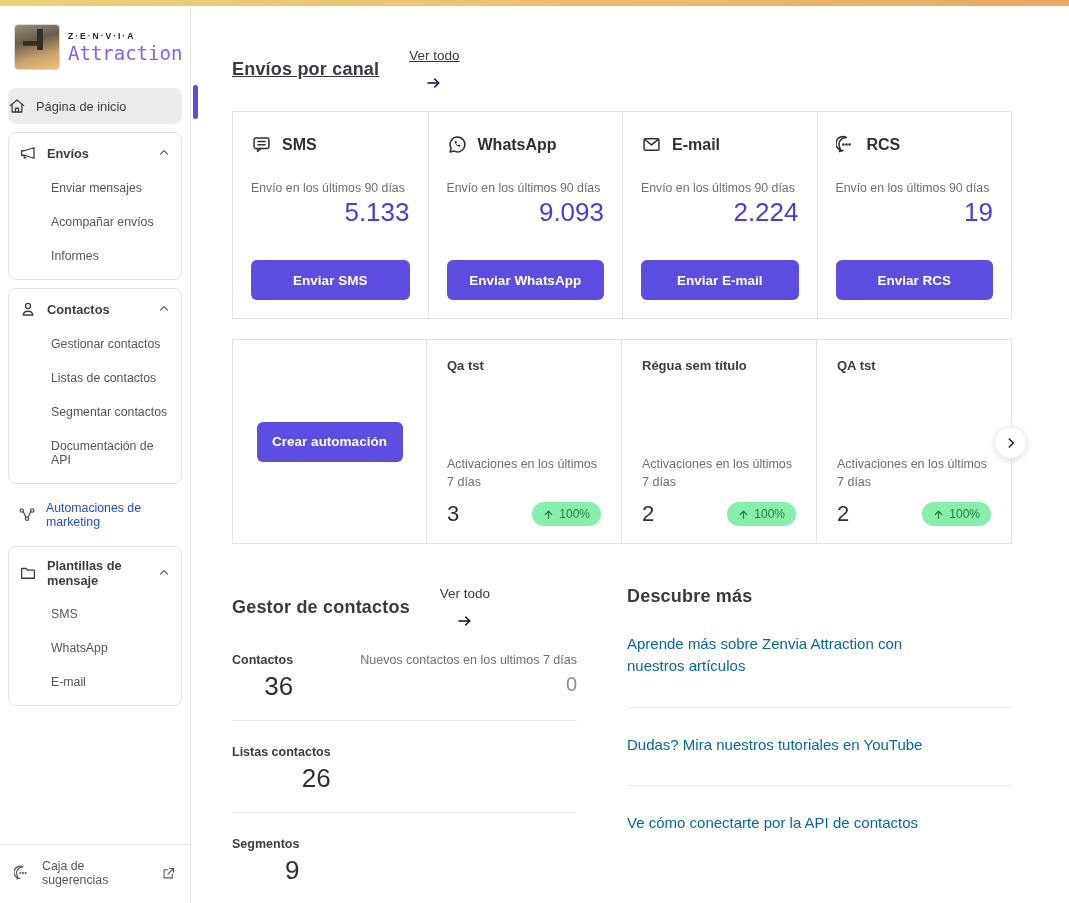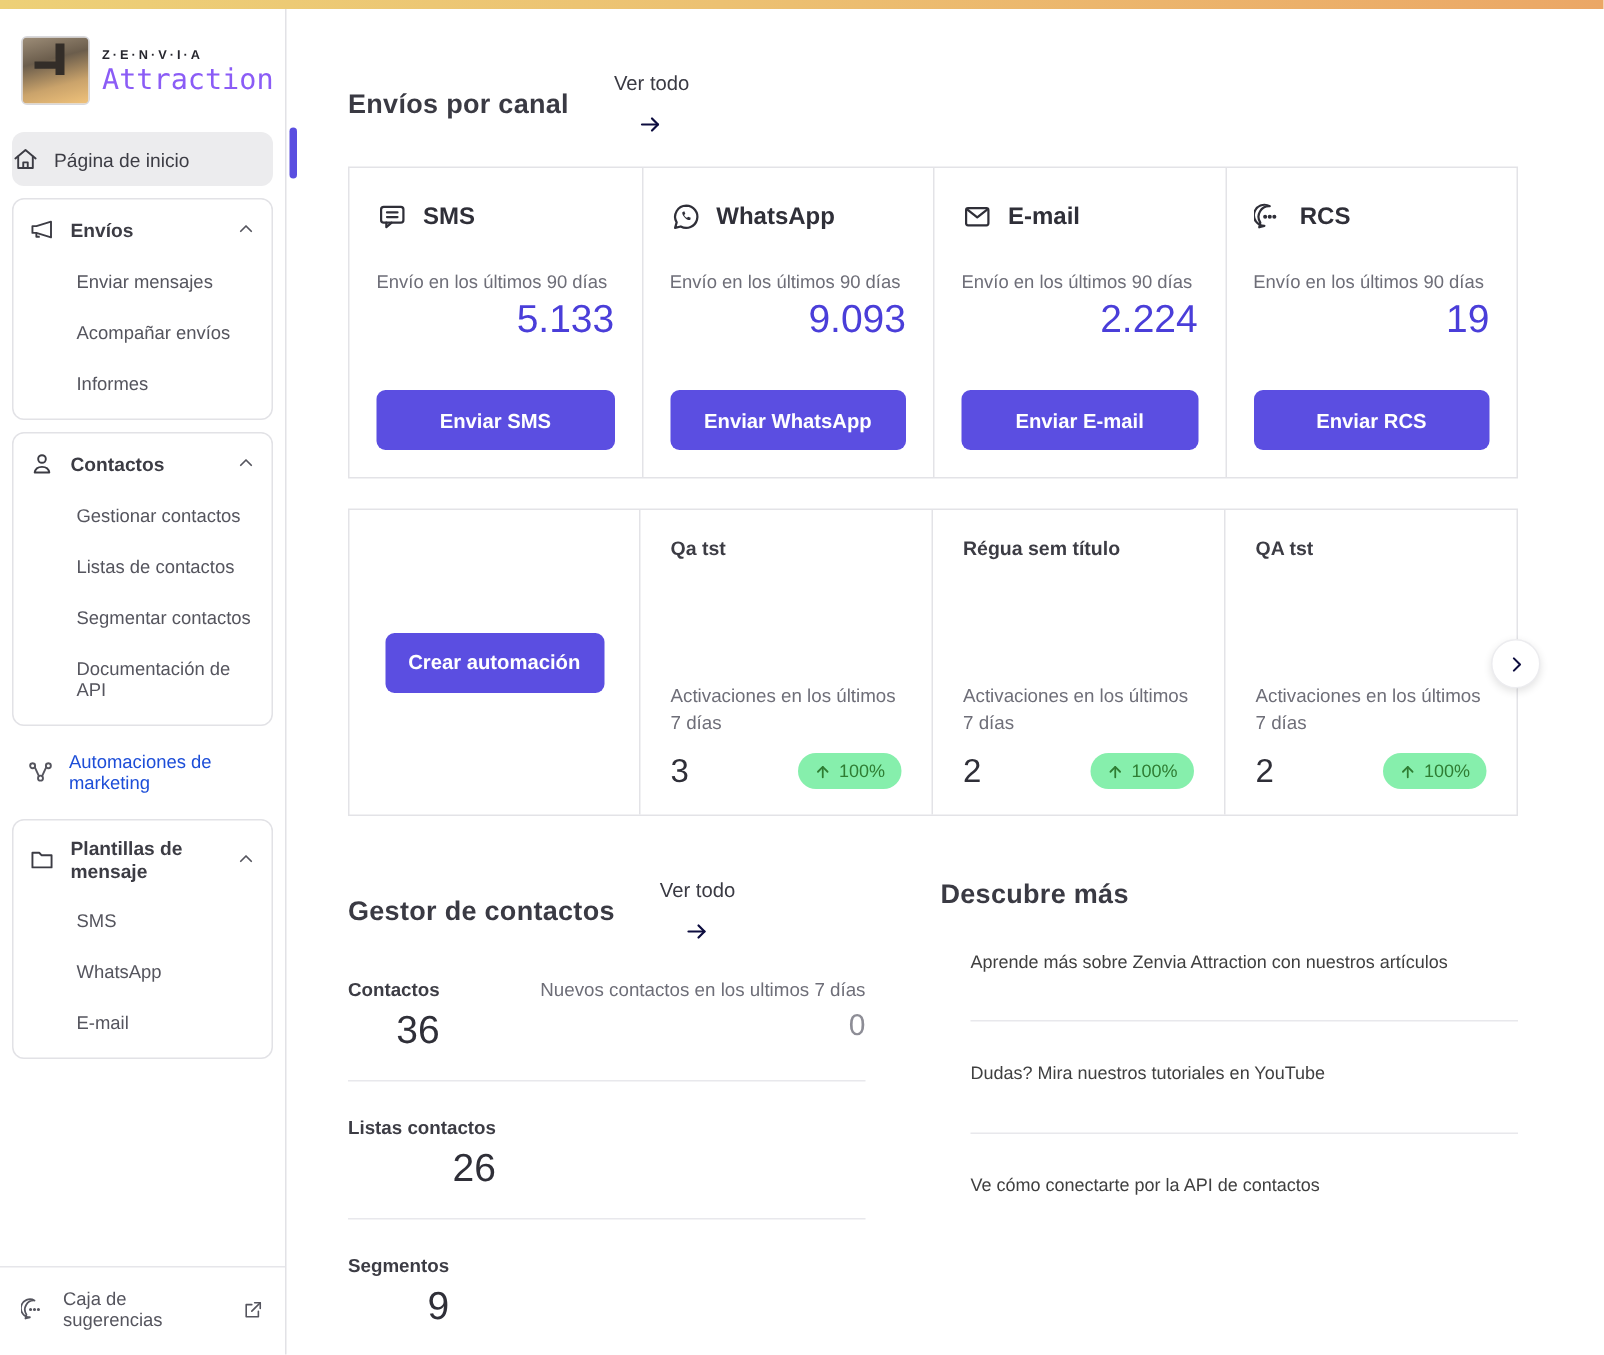--- a/index.html
+++ b/index.html
@@ -45,21 +45,21 @@
 
   .icon { display:inline-flex; flex:0 0 auto; }
 
   
   .main { position:absolute; left:191px; top:6px; width:878px; height:897px; padding:0 57px 0 41px; }
 
   .sec-head { display:flex; align-items:center; gap:30px; }
   .sec-title { font-size:18px; font-weight:600; color:#3a3a43; letter-spacing:.2px; }
   .see-all { display:flex; align-items:center; gap:12px; font-size:13.5px; color:#3a3a43; cursor:pointer;flex-direction:column; }
 
-  .h1 { margin-top:42px; }
+  .h1 { margin-top:42px;text-decoration:underline; }
   .card-row { margin-top:20px; border:1px solid #e3e3e7; background:#fff; display:flex; }
   .card-row .col { width:195px; position:relative; }
   .card-row .col + .col { border-left:1px solid #e3e3e7; }
 
   
   .chan-row { height:208px; }
   .chan-col { padding:22px 18px 18px 18px; display:flex; flex-direction:column; }
   .chan-name { display:flex; align-items:center; gap:10px; font-size:16px; font-weight:600; color:#2f2f38; }
   .chan-label { margin-top:26px; font-size:12.3px; color:#6e6e78; }
   .chan-value { margin-top:2px; font-size:26px; font-weight:500; color:#4a3ed9;text-align:right; }
@@ -87,22 +87,22 @@
   .stats-col { width:345px; }
   .stat-row { padding:24px 0 18px 0; border-bottom:1px solid #e8e8ec; display:flex; justify-content:space-between; }
   .stat-row.last { border-bottom:none; }
   .stat-label { font-size:12.5px; font-weight:bold; color:#3c3c44; }
   .stat-value { margin-top:4px; font-size:26px; font-weight:500; color:#2f2f38;text-align:right; }
   .stat-side { text-align:right; }
   .stat-side-label { font-size:12.5px; color:#6e6e78; }
   .stat-side-value { margin-top:6px; font-size:20px; color:#8d8d96; }
 
   .discover-col { flex:1; }
-  .discover-item { padding:26px 0 30px 0; border-bottom:1px solid #e8e8ec; font-size:12px;
-    color:#404040; line-height:1.45; cursor:pointer;margin-left:20px; }
+  .discover-item { padding:26px 0 30px 0; border-bottom:1px solid #e8e8ec; font-size:15px;
+    color:#0369a1; line-height:1.45; cursor:pointer; }
   .discover-item.last { border-bottom:none; }
   .discover-item .txt { display:block; max-width:320px; }
 </style>
 </head>
 <body>
 
 <div class="topbar"></div>
 
 <div class="sidebar">
 

